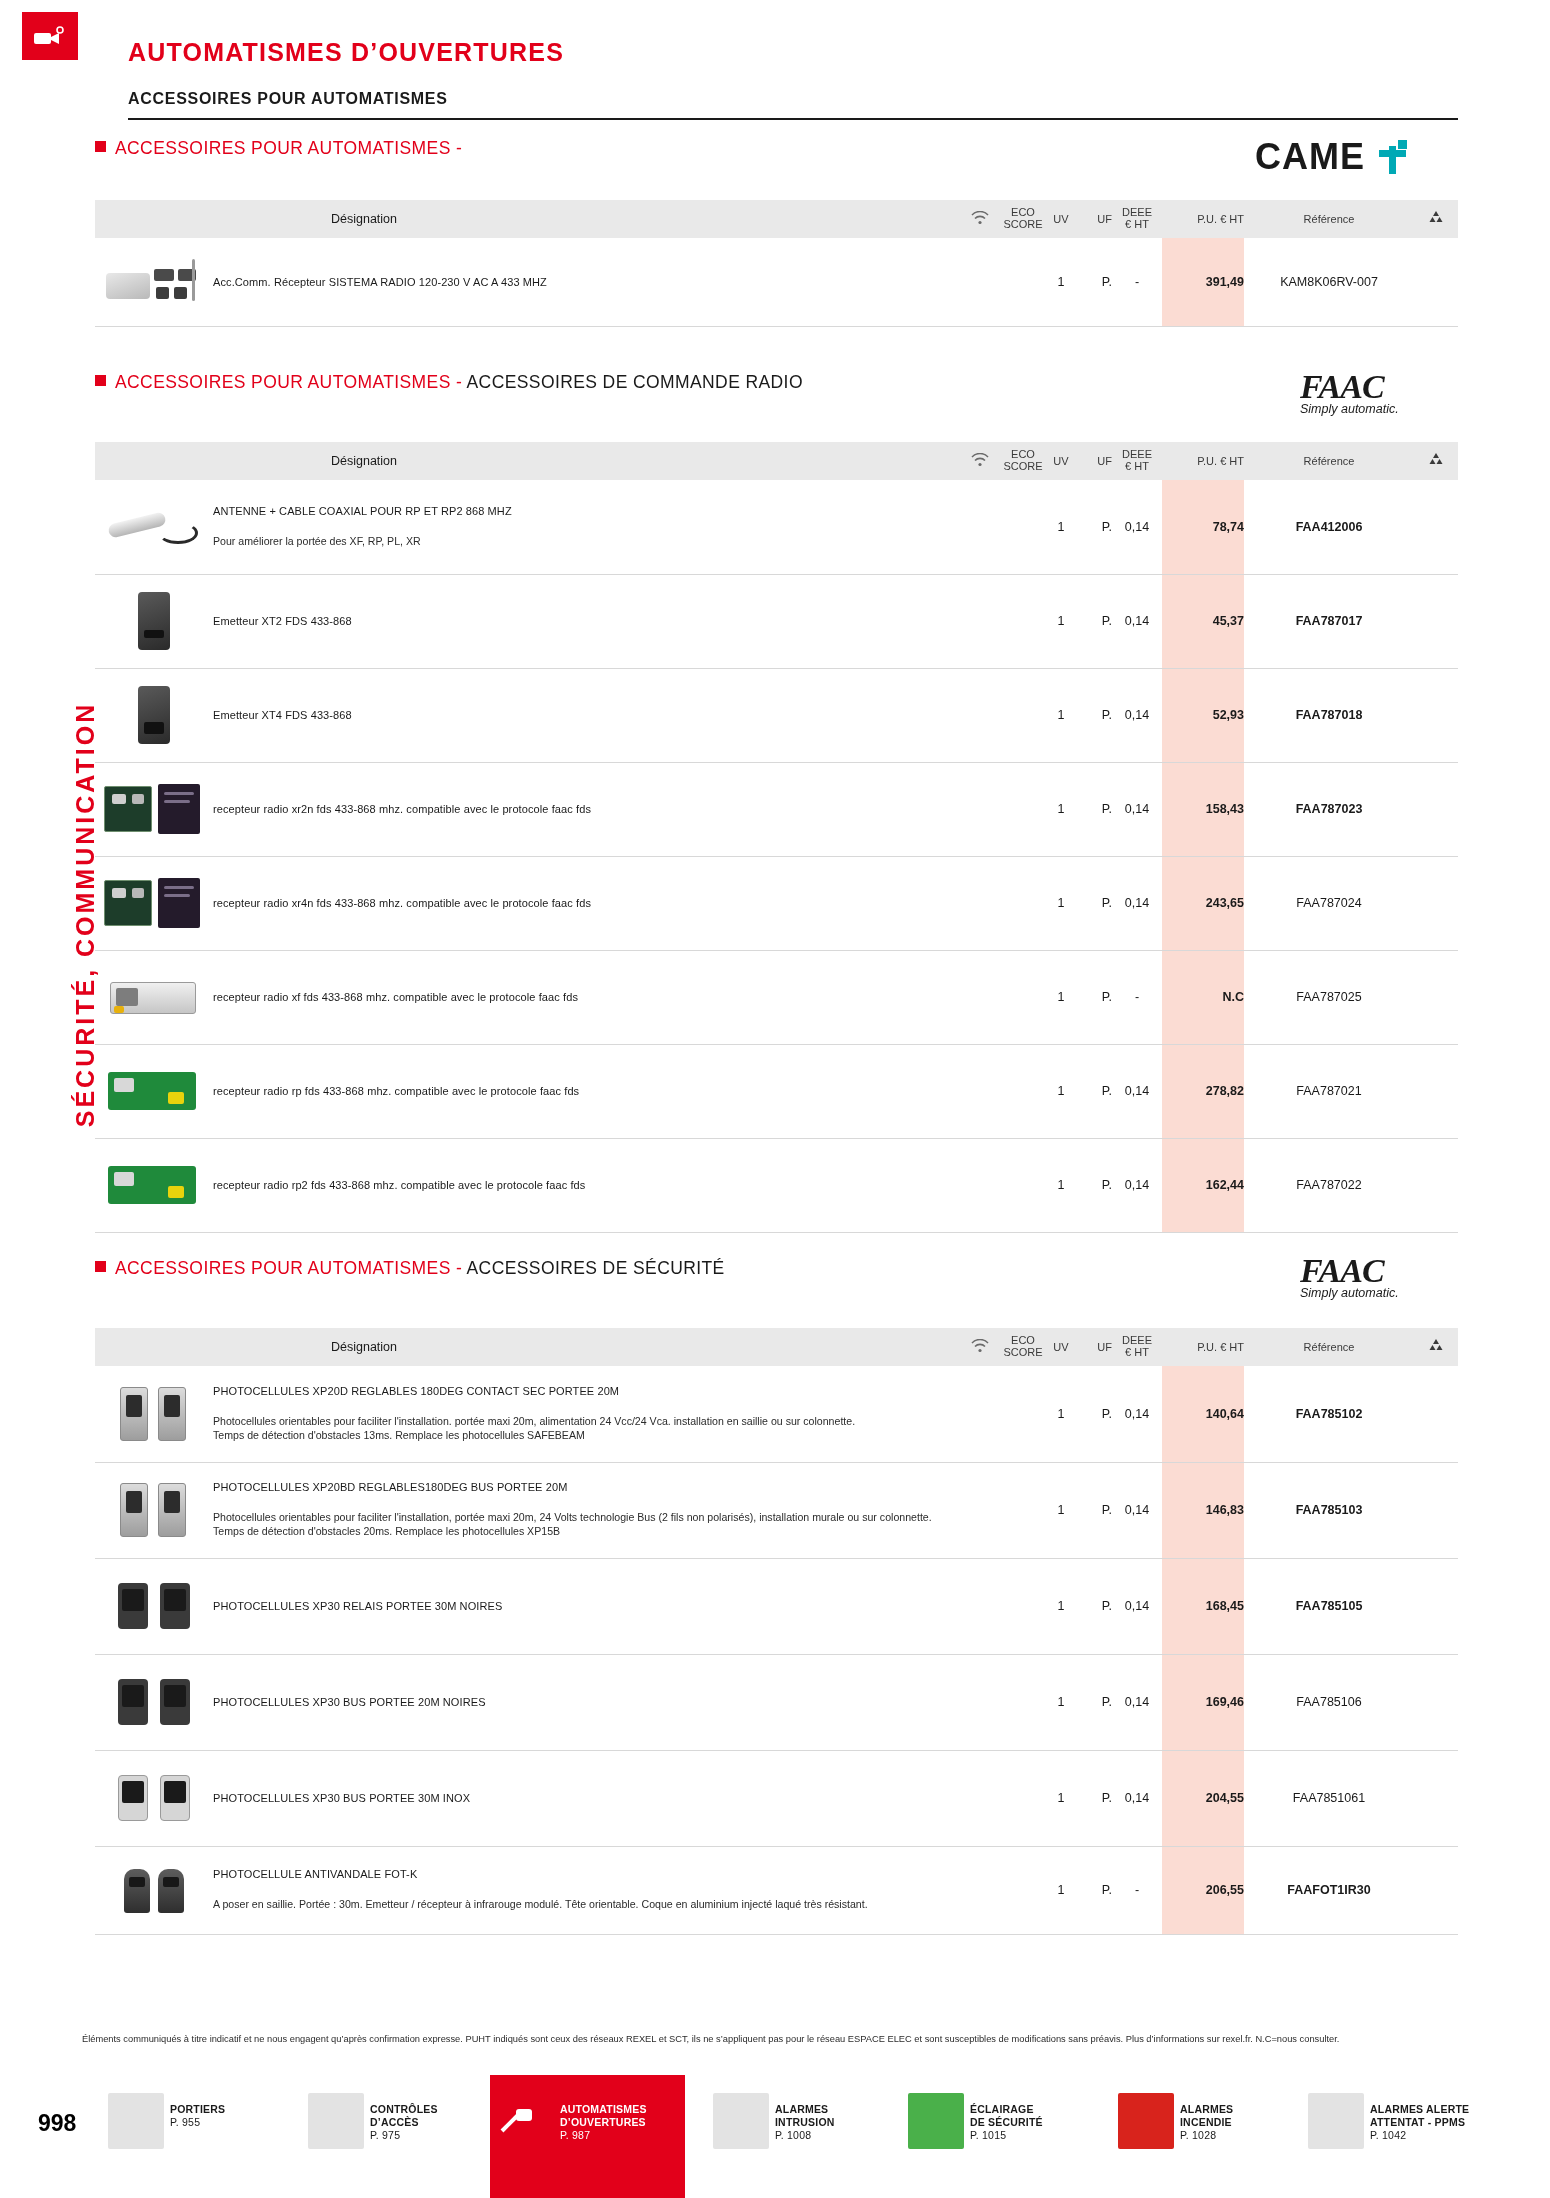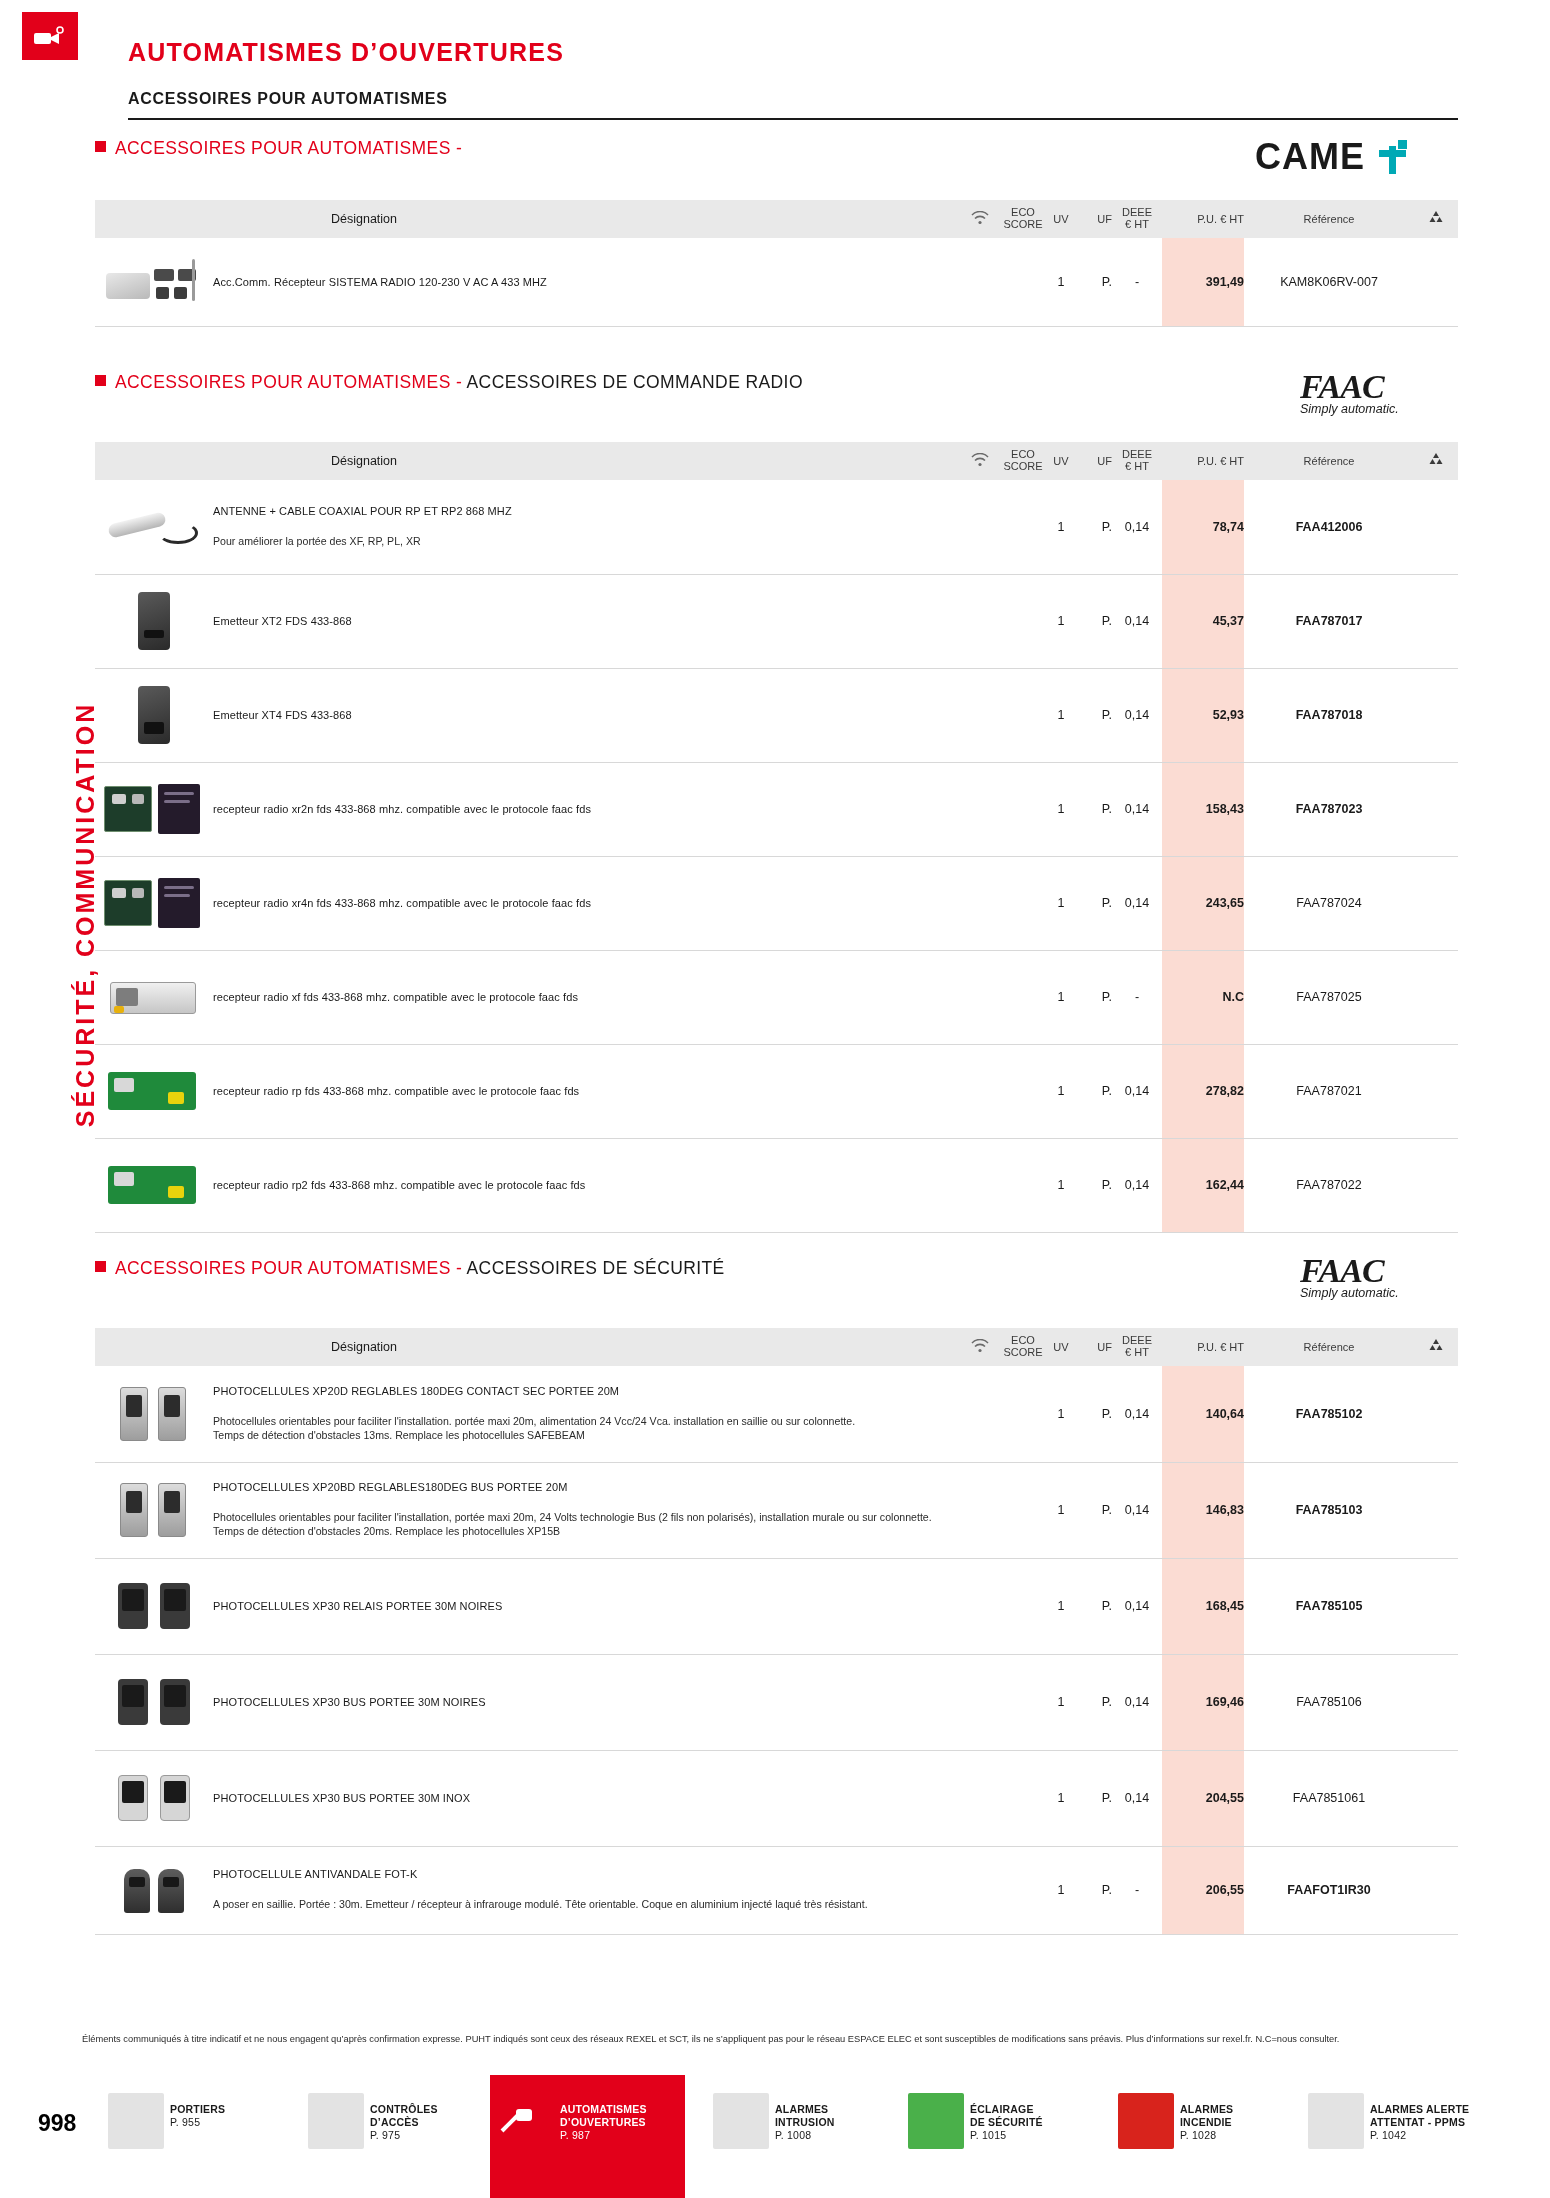--- a/index.html
+++ b/index.html
@@ -564,21 +564,21 @@
     <tr style="height:96px;">
       <td class="col-img">
         <div class="thumb">
           <div class="ph" style="left:16px; top:8px; width:30px; height:46px; background:#3a3a3a; border-radius:4px;"></div>
           <div class="ph" style="left:20px; top:14px; width:22px; height:22px; background:#1a1a1a; border-radius:2px;"></div>
           <div class="ph" style="left:58px; top:8px; width:30px; height:46px; background:#3a3a3a; border-radius:4px;"></div>
           <div class="ph" style="left:62px; top:14px; width:22px; height:22px; background:#1a1a1a; border-radius:2px;"></div>
         </div>
       </td>
       <td class="col-desc">
-        <div class="desc-title">PHOTOCELLULES XP30 BUS PORTEE 30M NOIRES</div>
+        <div class="desc-title">PHOTOCELLULES XP30 BUS PORTEE 20M NOIRES</div>
       </td>
       <td class="col-wifi"></td>
         <td class="col-eco"></td>
       <td class="col-uv">1</td>
       <td class="col-uf">P.</td>
       <td class="col-deee">0,14</td>
       <td class="col-pu">169,46</td>
       <td class="col-ref">FAA785106</td>
       <td class="col-end"></td>
     </tr>

